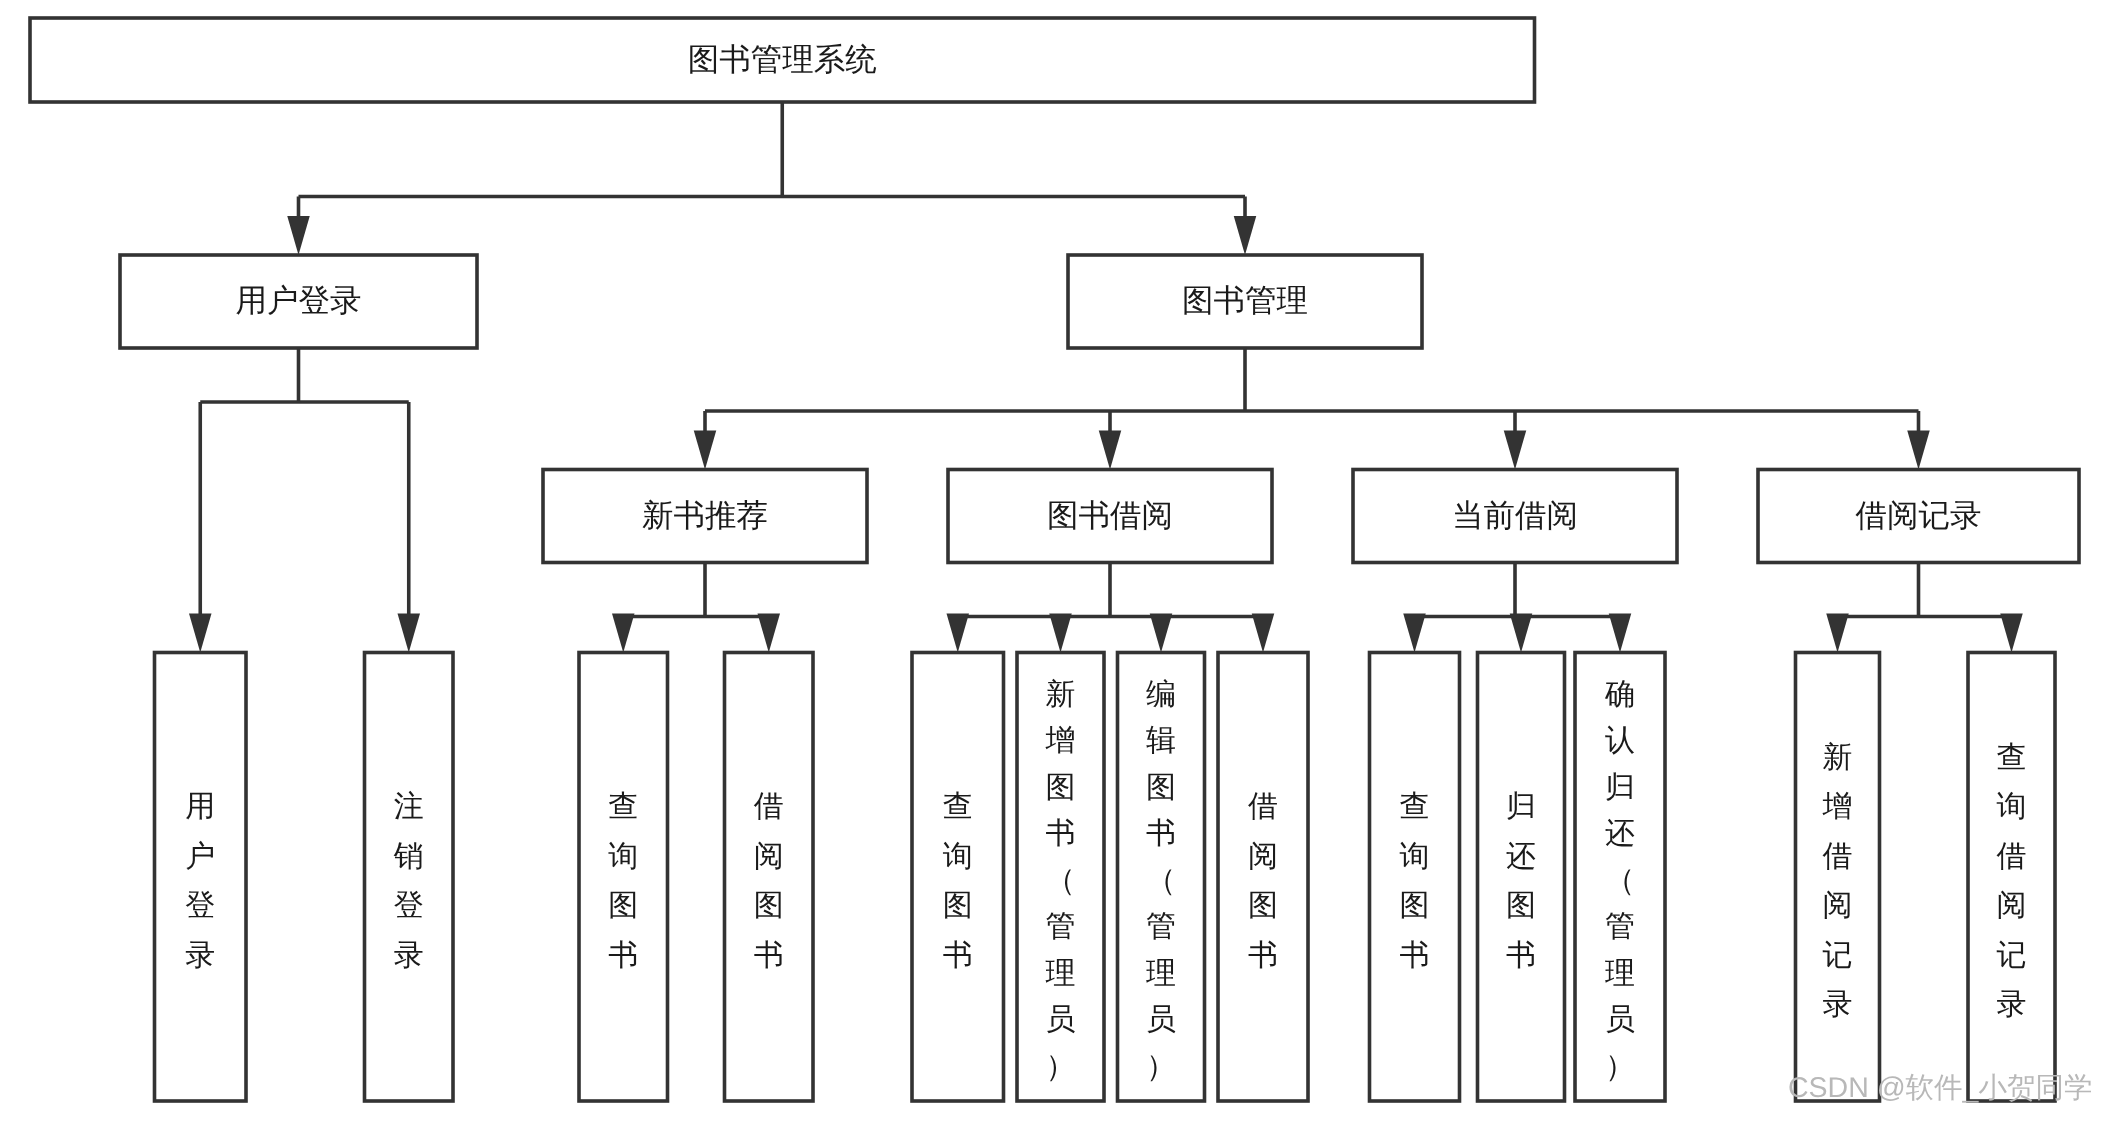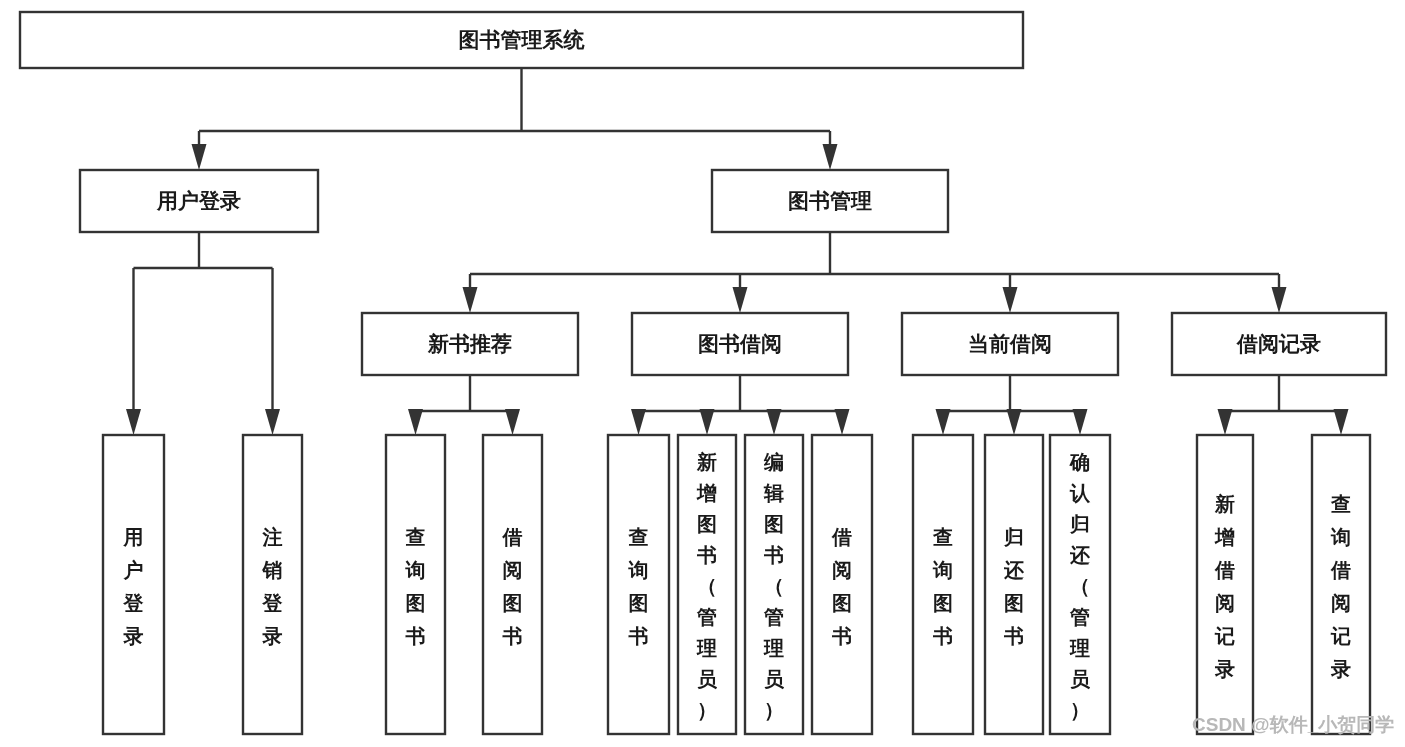--- a/index.html
+++ b/index.html
@@ -13,21 +13,20 @@
     font-family: "Liberation Sans", "DejaVu Sans", sans-serif;
     overflow: hidden;
     position: relative;
   }
   #diagram-root {
     position: absolute;
     top: 0;
     left: 0;
     width: 1381px;
     height: 747px;
-    font-weight: bold;
   }
   svg#tree-svg {
     display: block;
     width: 1405px;
     height: 747px;
   }
   .node-box {
     fill: #ffffff;
     stroke: #333333;
     stroke-width: 2.4;

